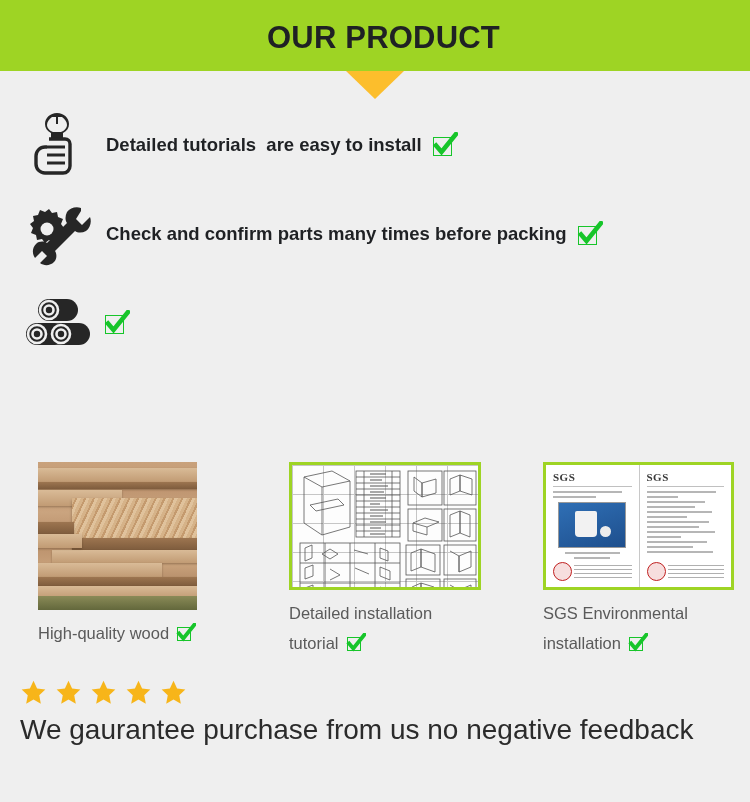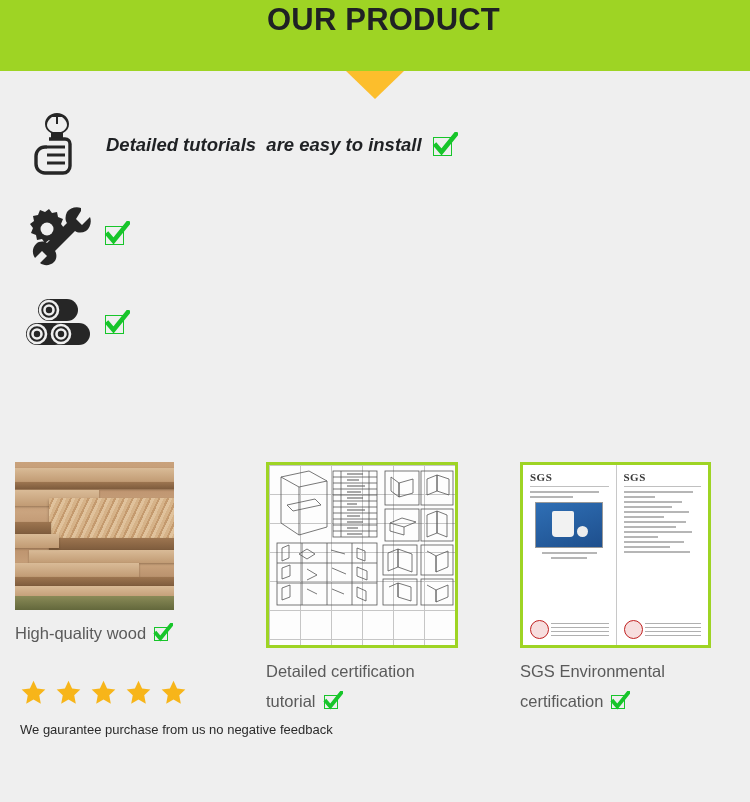--- a/index.html
+++ b/index.html
@@ -24,21 +24,21 @@
     background: #9ed424;
     text-align: center;
     overflow: visible;
   }
   .banner-line1 {
     font-size: 31px;
     font-weight: bold;
     color: #1f2124;
     letter-spacing: 0.2px;
     line-height: 36px;
-    padding-top: 2px;
+    padding-top: 20px;
     white-space: nowrap;
     margin-left: 17px;
   }
   .banner-line2 {
     font-size: 25px;
     font-weight: bold;
     color: #ffffff;
     letter-spacing: 0.2px;
     line-height: 32px;
     white-space: nowrap;
@@ -75,21 +75,20 @@
     align-items: center;
     justify-content: center;
   }
   .feature-text {
     font-size: 18.5px;
     font-weight: bold;
     color: #1f2124;
     line-height: 25px;
     margin-left: 12px;
     white-space: pre-wrap;
-    font-style: italic;
   }
   .feature-text.two-line { max-width: 500px; }
 
   
   .check {
     display: inline-block;
     position: relative;
     width: 26px;
     height: 26px;
     vertical-align: -6px;
@@ -113,32 +112,32 @@
   .check-sm .tick { width: 20px; height: 20px; }
 
   
   .cards {
     position: absolute;
     left: 0; top: 462px;
     width: 750px;
     display: flex;
   }
   .card { position: relative; }
-  .card-1 { margin-left: 15px; width: 159px; }
+  .card-1 { margin-left: 38px; width: 159px; }
   .card-2 { margin-left: 92px; width: 192px; }
   .card-3 { margin-left: 62px; width: 191px; }
 
   .photo {
     width: 100%;
     height: 148px;
     box-sizing: border-box;
     overflow: hidden;
     position: relative;
   }
-  .photo-bordered { border: 3px solid #9ed424; height: 186px; background: #fff; }
+  .photo-bordered { border: 3px solid #9ed424; height: 128px; background: #fff; }
 
   .caption {
     font-size: 16.5px;
     color: #5a5a5a;
     line-height: 30px;
     margin-top: 8px;
     max-width: 185px;
   }
 
   
@@ -210,21 +209,21 @@
 
   
   .rating {
     position: absolute;
     left: 20px; top: 679px;
     width: 710px;
   }
   .stars { display: flex; gap: 8px; }
   .star { width: 27px; height: 27px; display: block; }
   .guarantee {
-    font-size: 13px;
+    font-size: 28px;
     color: #2b2b2b;
     line-height: 30px;
     margin-top: 9px;
   }
 </style>
 </head>
 <body>
 
 <div class="banner">
   <div class="banner-line1">OUR PRODUCT</div>
@@ -251,20 +250,21 @@
   </div>
 
   <div class="feature-row">
     <span class="feature-icon">
       <svg width="66" height="64" viewBox="0 0 66 64">
         <path fill="#262626" d="M20 10l4-3 3 4 5-1 1 5 5 2-2 5 3 4-4 3 1 5-5 1-2 5-5-2-4 3-3-4-5 1-1-5-5-2 2-5-3-4 4-3-1-5 5-1 2-5 5 2z"></path>
         <circle cx="22" cy="27" r="6.5" fill="#efefef"></circle>
         <path fill="#262626" d="M56 6c-5-2-11 0-14 4-2 4-2 8 0 11L22 41c-3-2-8-2-11 1-4 4-4 10-1 14l7-7 5 5-7 7c4 3 10 3 14-1 3-3 3-8 1-11l20-20c3 2 7 2 11 0 4-3 6-9 4-14l-8 8-6-6 5-8z"></path>
       </svg>
     </span>
+    <span class="feature-text">Check and confirm parts many times before packing</span>
     <span class="check">
       <span class="box"></span>
       <svg class="tick" viewBox="0 0 26 26">
           <path d="M4 13.5 L9.5 20 L24 2" fill="none" stroke="#17c52a" stroke-width="4.6" stroke-linecap="square"></path>
         </svg>
     </span>
   </div>
 
 
   <div class="feature-row">
@@ -353,21 +353,21 @@
             <rect x="152" y="80" width="32" height="30"></rect>
               <path d="M158 86 l9 5 v16 M167 91 l12-5 v16 l-12 5z"></path>
             <rect x="114" y="114" width="34" height="26"></rect>
               <path d="M120 122 l9-4 v14 M129 118 l13 4 v14 l-13-4z"></path>
             <rect x="152" y="114" width="32" height="26"></rect>
               <path d="M158 120 l9 5 v12 M167 125 l12-5 v12 l-12 5z"></path>
           </g>
         </svg>
       </div>
     </div>
-    <div class="caption"><span>Detailed certification tutorial</span><span class="check check-sm"><span class="box"></span><svg class="tick" viewBox="0 0 26 26">
+    <div class="caption"><span>Detailed installation tutorial</span><span class="check check-sm"><span class="box"></span><svg class="tick" viewBox="0 0 26 26">
             <path d="M4 13.5 L9.5 20 L24 2" fill="none" stroke="#17c52a" stroke-width="5" stroke-linecap="square"></path>
           </svg></span></div>
   </div>
 
   <div class="card card-3">
     <div class="photo photo-bordered">
       <div class="sgs">
         <div class="sgs-page">
           <div class="sgs-logo">SGS</div>
           <div class="sgs-rule"></div>
@@ -396,21 +396,21 @@
           <div class="sgs-line" style="width:88%"></div>
           <div class="sgs-line" style="width:45%"></div>
           <div class="sgs-line" style="width:78%"></div>
           <div class="sgs-line" style="width:60%"></div>
           <div class="sgs-line" style="width:86%"></div>
           <div class="sgs-seal"></div>
           <div class="sgs-footer"></div>
         </div>
       </div>
     </div>
-    <div class="caption"><span>SGS Environmental certification</span><span class="check check-sm"><span class="box"></span><svg class="tick" viewBox="0 0 26 26">
+    <div class="caption"><span>SGS Environmental installation</span><span class="check check-sm"><span class="box"></span><svg class="tick" viewBox="0 0 26 26">
             <path d="M4 13.5 L9.5 20 L24 2" fill="none" stroke="#17c52a" stroke-width="5" stroke-linecap="square"></path>
           </svg></span></div>
   </div>
 </div>
 
 <div class="rating">
   <div class="stars">
     <svg class="star" viewBox="0 0 24 24">
         <path fill="#f7b519" d="M12 1.6l3.2 6.9 7.3.9-5.4 5.1 1.4 7.4L12 18.2 5.5 21.9l1.4-7.4L1.5 9.4l7.3-.9z"></path>
       </svg>

